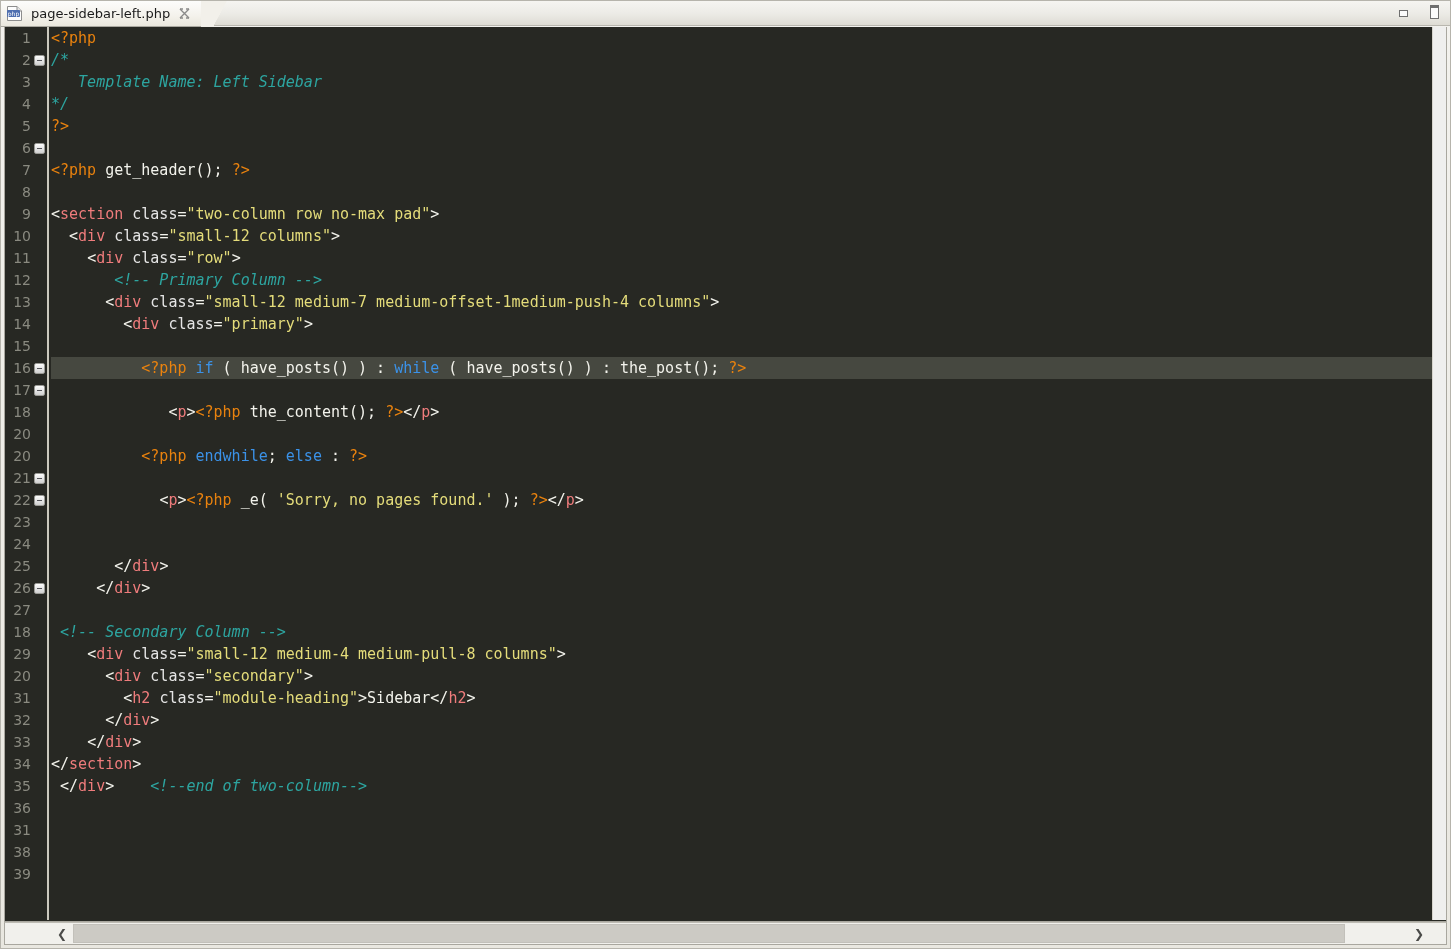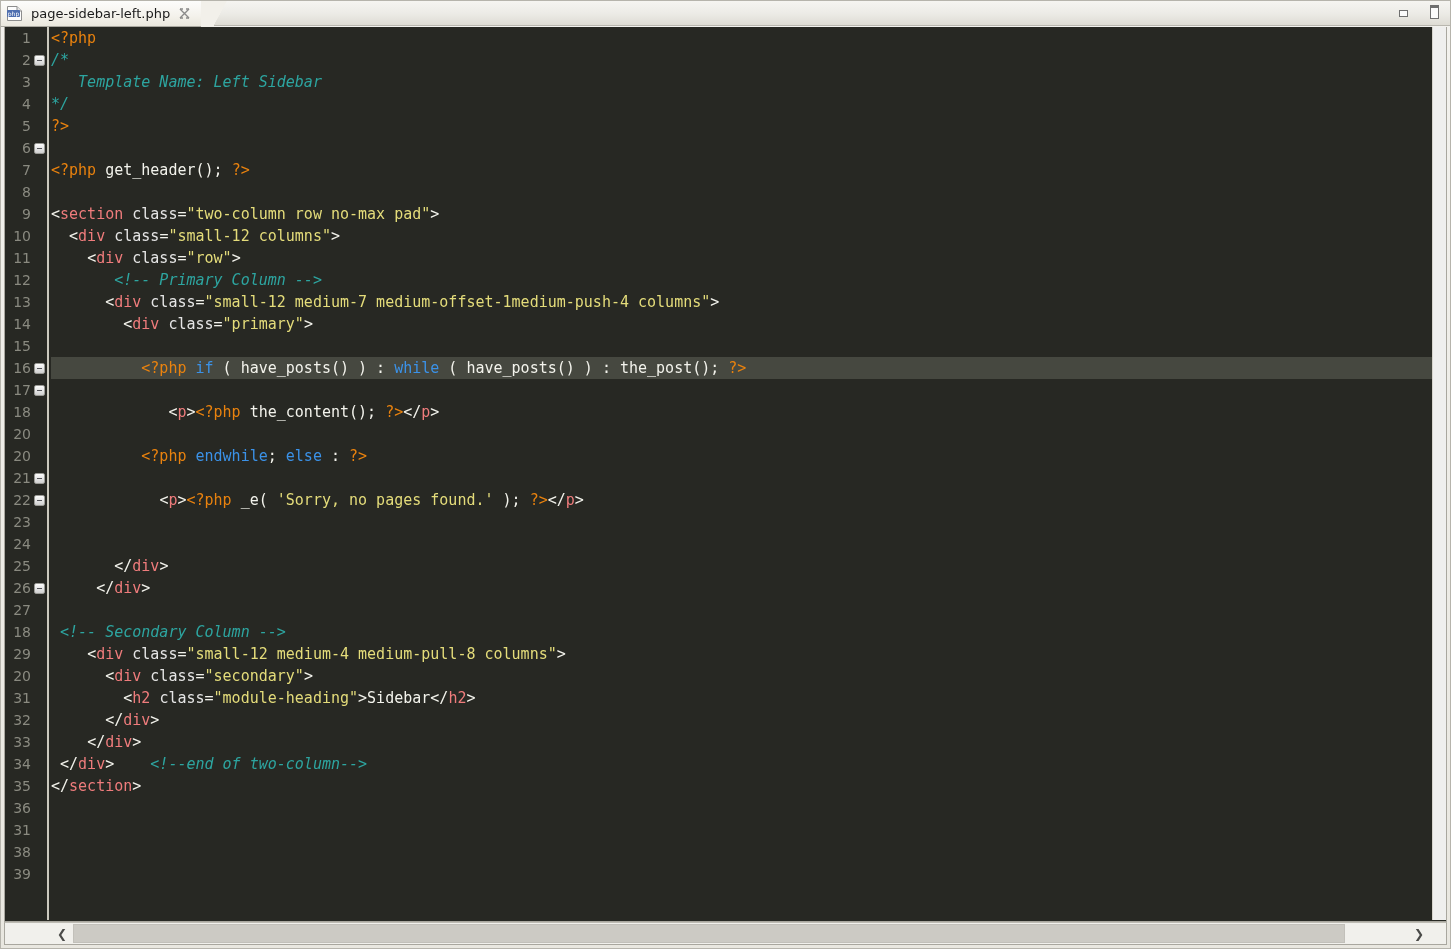--- a/index.html
+++ b/index.html
@@ -298,22 +298,22 @@
           <div class="line">&nbsp;</div>
           <div class="line"><span class="t-plain">       </span><span class="t-punc">&lt;/</span><span class="t-tag">div</span><span class="t-punc">&gt;</span></div>
           <div class="line"><span class="t-plain">     </span><span class="t-punc">&lt;/</span><span class="t-tag">div</span><span class="t-punc">&gt;</span></div>
           <div class="line">&nbsp;</div>
           <div class="line"><span class="t-plain"> </span><span class="t-com">&lt;!-- Secondary Column --&gt;</span></div>
           <div class="line"><span class="t-plain">    </span><span class="t-punc">&lt;</span><span class="t-tag">div</span><span class="t-plain"> </span><span class="t-attr">class</span><span class="t-punc">=</span><span class="t-str">"small-12 medium-4 medium-pull-8 columns"</span><span class="t-punc">&gt;</span></div>
           <div class="line"><span class="t-plain">      </span><span class="t-punc">&lt;</span><span class="t-tag">div</span><span class="t-plain"> </span><span class="t-attr">class</span><span class="t-punc">=</span><span class="t-str">"secondary"</span><span class="t-punc">&gt;</span></div>
           <div class="line"><span class="t-plain">        </span><span class="t-punc">&lt;</span><span class="t-tag">h2</span><span class="t-plain"> </span><span class="t-attr">class</span><span class="t-punc">=</span><span class="t-str">"module-heading"</span><span class="t-punc">&gt;</span><span class="t-plain">Sidebar</span><span class="t-punc">&lt;/</span><span class="t-tag">h2</span><span class="t-punc">&gt;</span></div>
           <div class="line"><span class="t-plain">      </span><span class="t-punc">&lt;/</span><span class="t-tag">div</span><span class="t-punc">&gt;</span></div>
           <div class="line"><span class="t-plain">    </span><span class="t-punc">&lt;/</span><span class="t-tag">div</span><span class="t-punc">&gt;</span></div>
+          <div class="line"><span class="t-punc">&lt;/</span><span class="t-tag">section</span><span class="t-punc">&gt;</span></div>
           <div class="line"><span class="t-plain"> </span><span class="t-punc">&lt;/</span><span class="t-tag">div</span><span class="t-punc">&gt;</span><span class="t-plain">    </span><span class="t-com">&lt;!--end of two-column--&gt;</span></div>
-          <div class="line"><span class="t-punc">&lt;/</span><span class="t-tag">section</span><span class="t-punc">&gt;</span></div>
           <div class="line">&nbsp;</div>
         </div>
     </div>
     <div class="right-pane"></div>
   </div>
 
   <div class="hscroll">
     <div class="hs-left-pad"></div>
     <div class="hs-btn">❮</div>
     <div class="hs-track">

